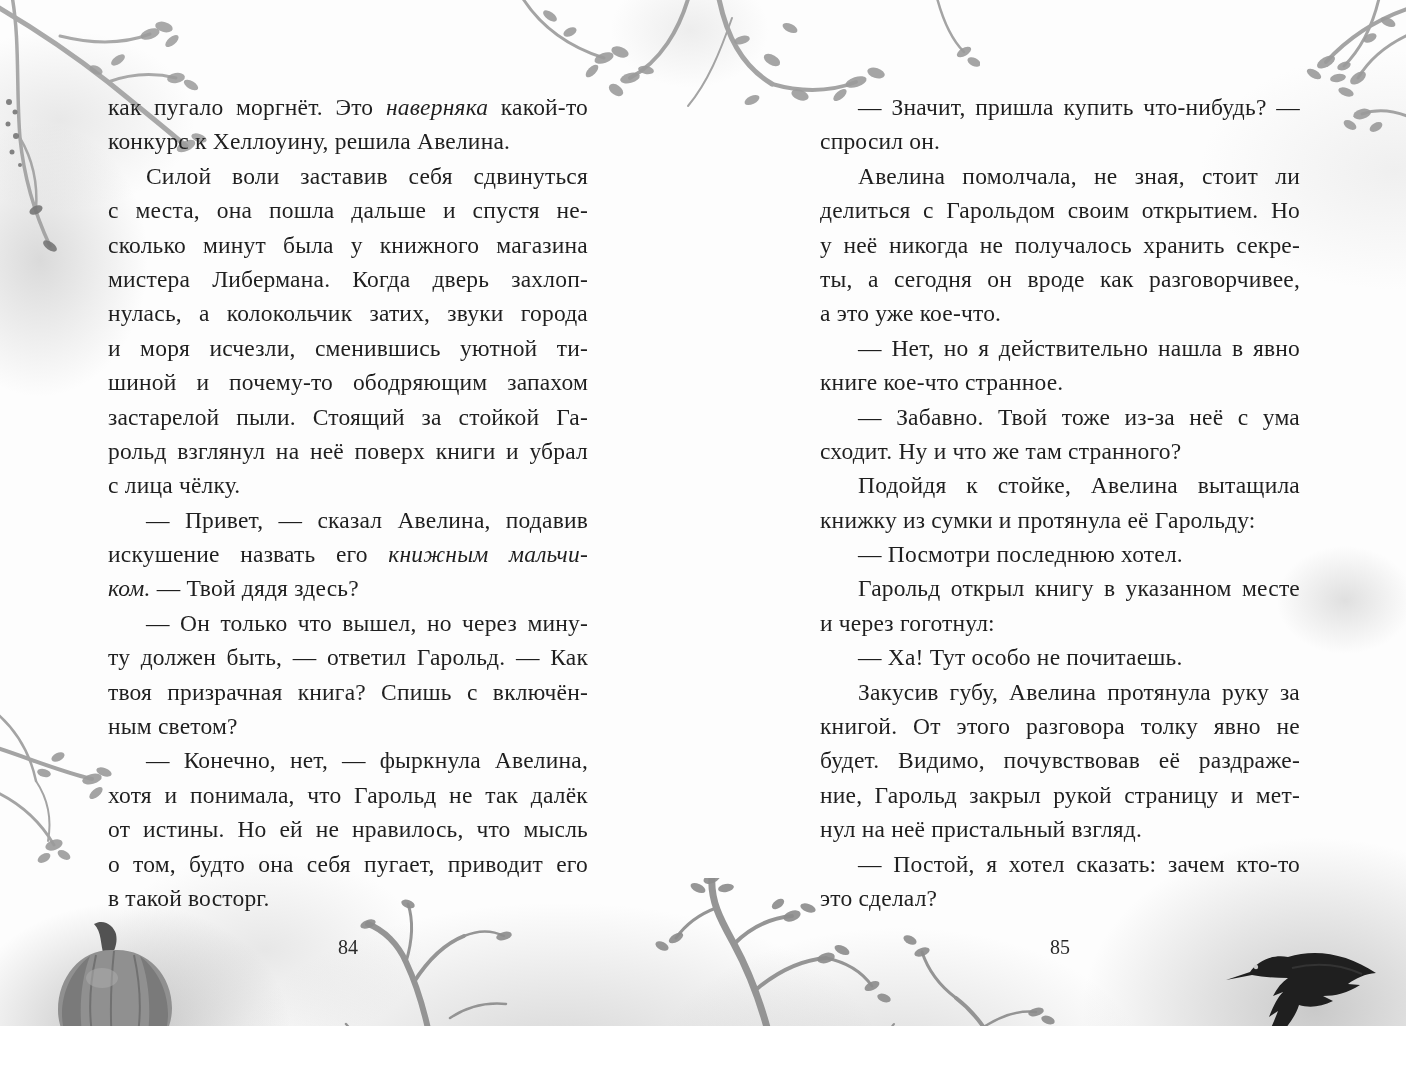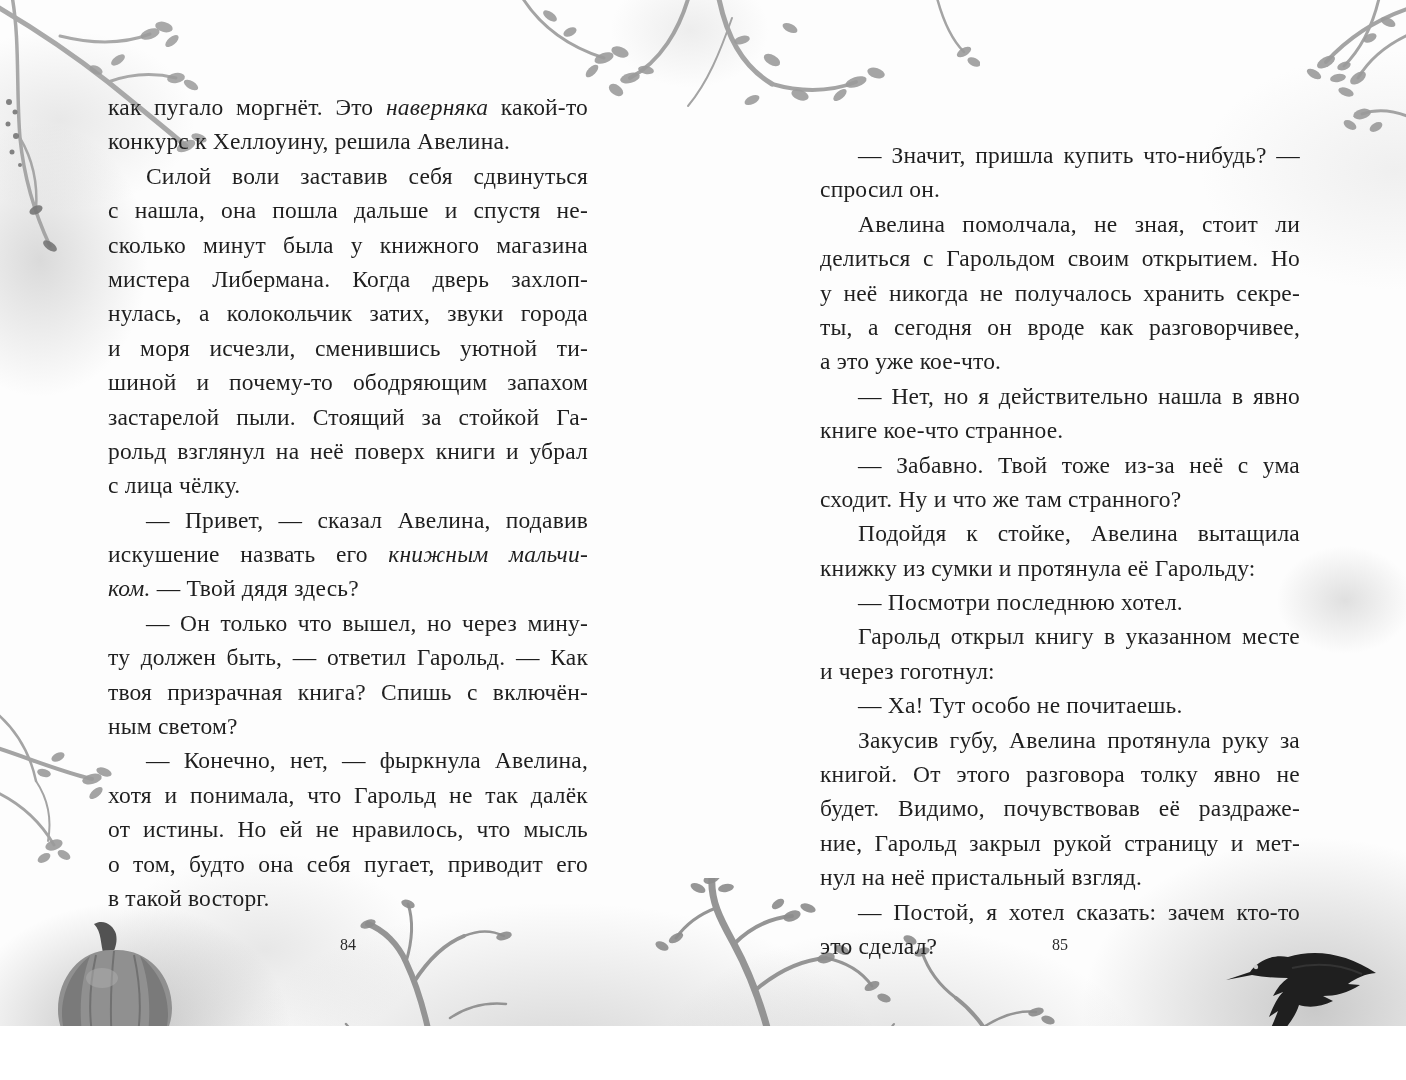--- a/index.html
+++ b/index.html
@@ -14,30 +14,30 @@
       radial-gradient(220px 170px at 125px 1030px,rgba(125,125,125,.48), transparent 75%),
       radial-gradient(430px 210px at 560px 1060px,rgba(160,160,160,.42), transparent 75%),
       radial-gradient(330px 190px at 900px 1070px,rgba(165,165,165,.38), transparent 75%),
       radial-gradient(310px 230px at 1315px 1010px,rgba(145,145,145,.48), transparent 75%),
       radial-gradient(260px 160px at 1395px 170px,rgba(200,200,200,.26), transparent 75%),
       radial-gradient(210px 130px at 265px 950px, rgba(180,180,180,.30), transparent 75%),
       radial-gradient(180px 120px at 60px 120px,  rgba(170,170,170,.25), transparent 75%);
   }
   .col{position:absolute;top:90px;width:480px;}
   .col-left{left:108px;}
-  .col-right{left:820px;margin-top:48px;}
+  .col-right{left:820px;}
   .line{
     height:34.4px;line-height:34.4px;font-size:23.5px;
     text-align:justify;text-align-last:justify;
     letter-spacing:.2px;
   }
   .line.indent{padding-left:38px;}
   .line.end{text-align-last:left;}
   .it{font-style:italic;}
-  .pagenum{position:absolute;top:936px;width:480px;text-align:center;font-size:16px;color:#2a2a2a;}
+  .pagenum{position:absolute;top:936px;width:480px;text-align:center;font-size:20px;color:#2a2a2a;}
   .pagenum-left{left:108px;}
   .pagenum-right{left:820px;}
   .deco{position:absolute;pointer-events:none;}
   .d-topleft{left:0;top:0;}
   .d-topcenter{left:480px;top:0;}
   .d-topright{left:1230px;top:0;}
   .d-leftedge{left:0;top:695px;}
   .d-thicket{left:310px;top:878px;}
   .d-sprigs{left:820px;top:1005px;}
   .d-pumpkin{left:50px;top:920px;}
@@ -228,21 +228,21 @@
   <svg class="deco d-raven" width="160" height="100" viewBox="0 0 160 100">
     <path d="M4,32 L28,24 C36,13 50,6 66,9 C94,0 126,6 154,25 C143,26 134,30 126,36 L138,37 C126,45 113,48 101,48 L111,53 C99,59 87,60 77,57 C73,70 62,84 48,96 L45,89 C49,80 53,71 56,63 L47,69 C51,59 55,50 61,44 L51,48 C55,40 60,34 66,30 C52,30 40,29 30,27 Z" fill="#1f1f1f"></path>
     <path d="M70,20 C95,14 118,16 140,26" fill="none" stroke="#3c3c3c" stroke-width="2" opacity=".7"></path>
     <circle cx="34" cy="19" r="2.2" fill="#cdcdcd"></circle>
   </svg>
 
   <div class="col col-left">
       <div class="line"><span>как пугало моргнёт. Это </span><span class="it">наверняка</span><span> какой-то</span></div>
       <div class="line end"><span>конкурс к Хеллоуину, решила Авелина.</span></div>
       <div class="line indent"><span>Силой воли заставив себя сдвинуться</span></div>
-      <div class="line"><span>с нашла, она пошла дальше и спустя не-</span></div>
+      <div class="line"><span>с места, она пошла дальше и спустя не-</span></div>
       <div class="line"><span>сколько минут была у книжного магазина</span></div>
       <div class="line"><span>мистера Либермана. Когда дверь захлоп-</span></div>
       <div class="line"><span>нулась, а колокольчик затих, звуки города</span></div>
       <div class="line"><span>и моря исчезли, сменившись уютной ти-</span></div>
       <div class="line"><span>шиной и почему-то ободряющим запахом</span></div>
       <div class="line"><span>застарелой пыли. Стоящий за стойкой Га-</span></div>
       <div class="line"><span>рольд взглянул на неё поверх книги и убрал</span></div>
       <div class="line end"><span>с лица чёлку.</span></div>
       <div class="line indent"><span>— Привет, — сказал Авелина, подавив</span></div>
       <div class="line"><span>искушение назвать его </span><span class="it">книжным мальчи-</span></div>

